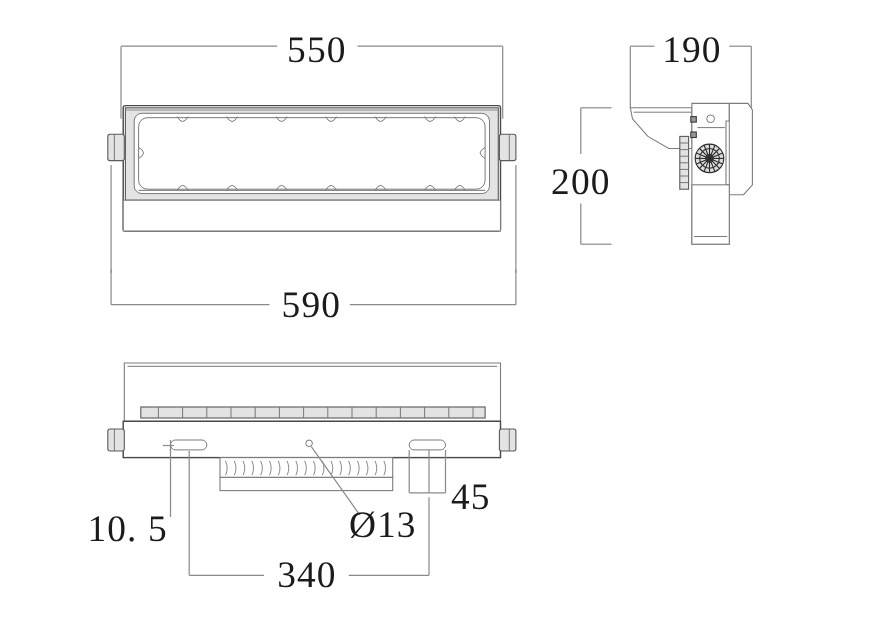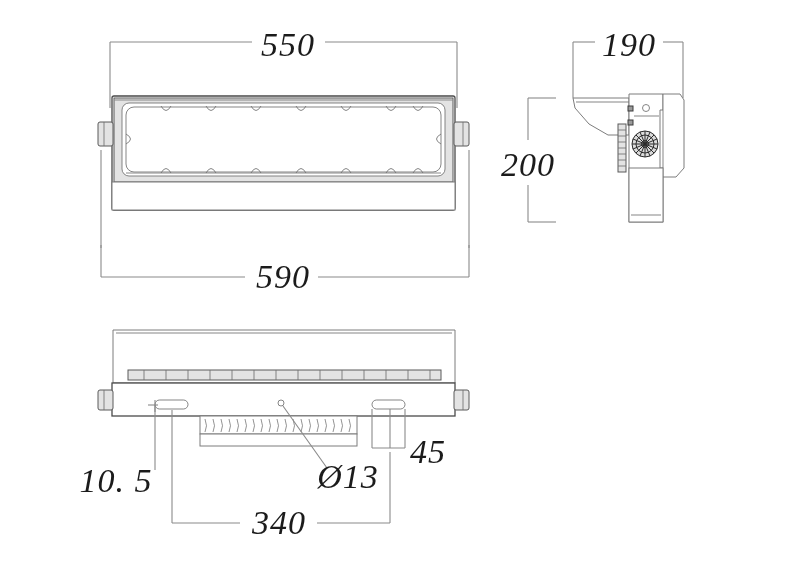--- a/index.html
+++ b/index.html
@@ -14,21 +14,20 @@
     overflow: hidden;
     font-family: "Liberation Serif", "DejaVu Serif", serif;
     position: relative;
   }
   #drawing-root {
     position: absolute;
     top: 0;
     left: 0;
     width: 800px;
     height: 568px;
-    font-style: italic;
   }
   svg.drawing {
     display: block;
     width: 800px;
     height: 568px;
     background: #ffffff;
   }
   .dim-text {
     font-family: "Liberation Serif", "DejaVu Serif", serif;
     font-size: 34px;

